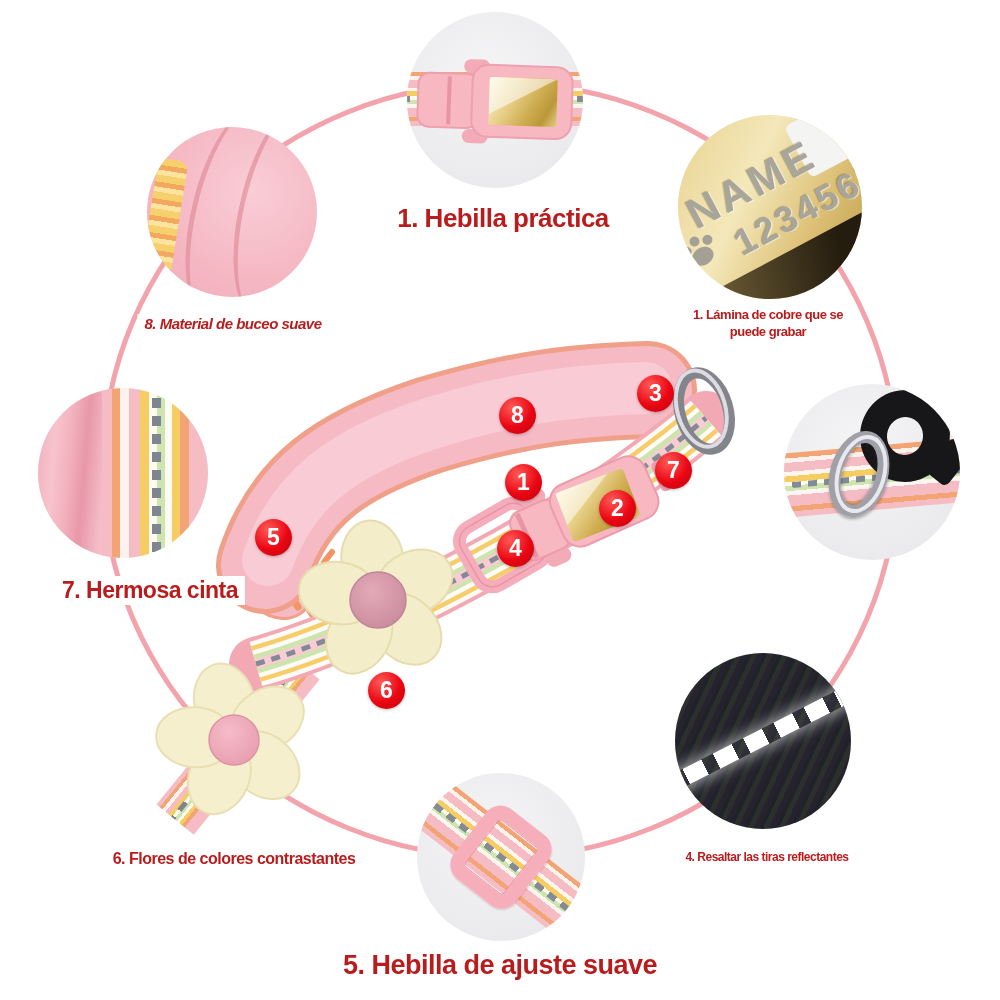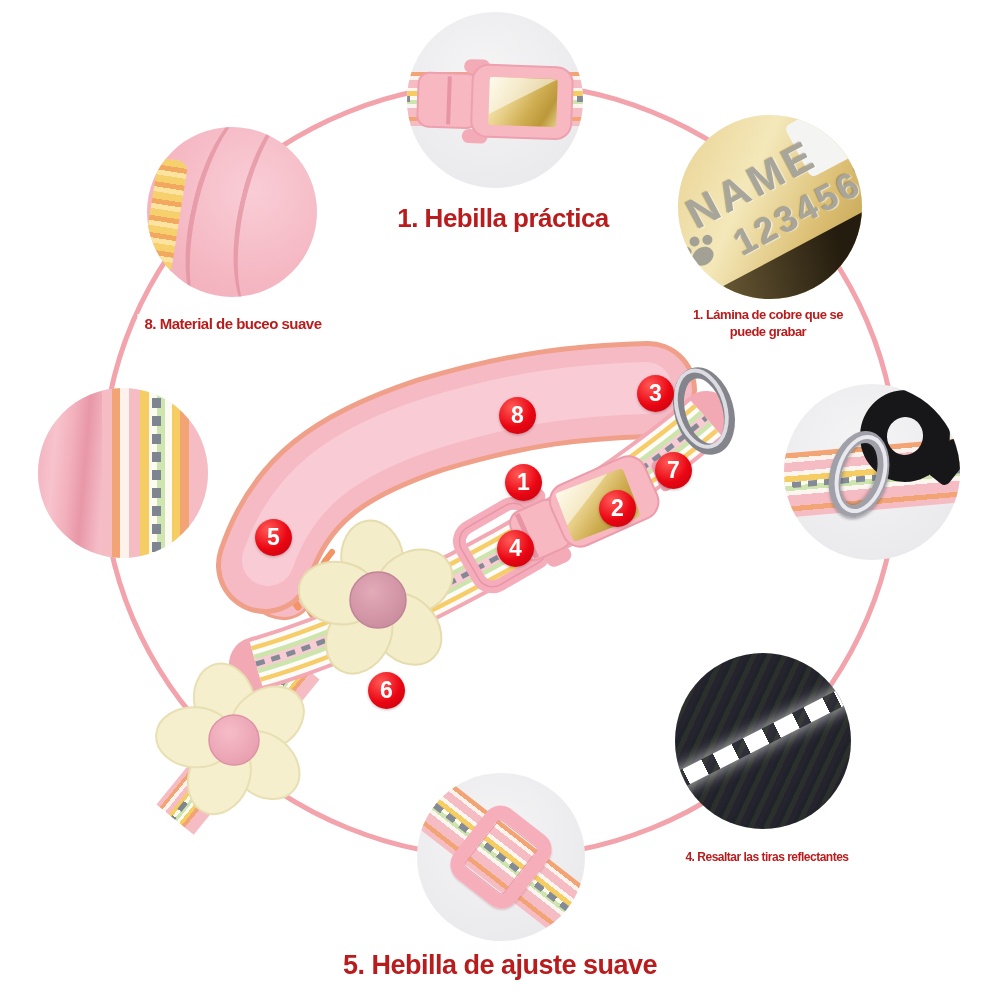--- a/index.html
+++ b/index.html
@@ -38,21 +38,21 @@
            color:#b91c1c; font-weight:bold; letter-spacing:-0.5px;
            background:#fff; padding:1px 7px; z-index:4; text-align:center; }
   .t1 { left:503px; top:202px; font-size:26px; }
   .t2 { left:768px; top:306px; font-size:13px; white-space:normal; width:172px;
         transform:translateX(-50%); line-height:1.3; background:transparent; }
   .t3 { left:790px; top:576px; font-size:23px; }
   .t4 { left:767px; top:849px; font-size:12px; }
   .t5 { left:500px; top:949px; font-size:27px; }
   .t6 { left:234px; top:849px; font-size:16px; }
   .t7 { left:150px; top:576px; font-size:23px; }
-  .t8 { left:233px; top:314px; font-size:15px; }
+  .t8 { left:233px; top:314px; font-size:15px;font-style:italic; }
 
   
   .marker { position:absolute; width:37px; height:37px; border-radius:50%;
     background:radial-gradient(circle at 35% 28%, #ff5a57 0%, #ea0613 55%, #bf0310 100%);
     color:#fff; font-weight:bold; font-size:23px; display:flex; align-items:center;
     justify-content:center; z-index:6; box-shadow:0 1px 3px rgba(0,0,0,.25); }
   .m1 { left:505px; top:464px; } .m2 { left:599px; top:490px; }
   .m3 { left:637px; top:375px; } .m4 { left:497px; top:530px; }
   .m5 { left:255px; top:519px; } .m6 { left:368px; top:672px; }
   .m7 { left:655px; top:452px; } .m8 { left:499px; top:397px; }
@@ -205,27 +205,29 @@
     <div class="hstripes">
       <div class="dashrow"></div>
     </div>
     <div class="adj-frame"></div>
   </div>
   <div class="title t5">5. Hebilla de ajuste suave</div>
 
   <div class="flower-ribbon vstripes">
     <div class="dashcol"></div>
   </div>
+  <div class="title t6">6. Flores de colores contrastantes</div>
 
   <div class="circle c-ribbon">
     <div class="rb-satin"></div>
     <div class="rb-web vstripes">
       <div class="dashcol"></div>
     </div>
   </div>
+  <div class="title t7">7. Hermosa cinta</div>
 
   <div class="circle c-fabric">
     <div class="fb-knit"></div>
     <div class="fb-seam1"></div>
     <div class="fb-seam2"></div>
   </div>
   <div class="title t8">8. Material de buceo suave</div>
 
   <svg class="collar-svg" width="1000" height="1000" viewBox="0 0 1000 1000">
     <defs>

